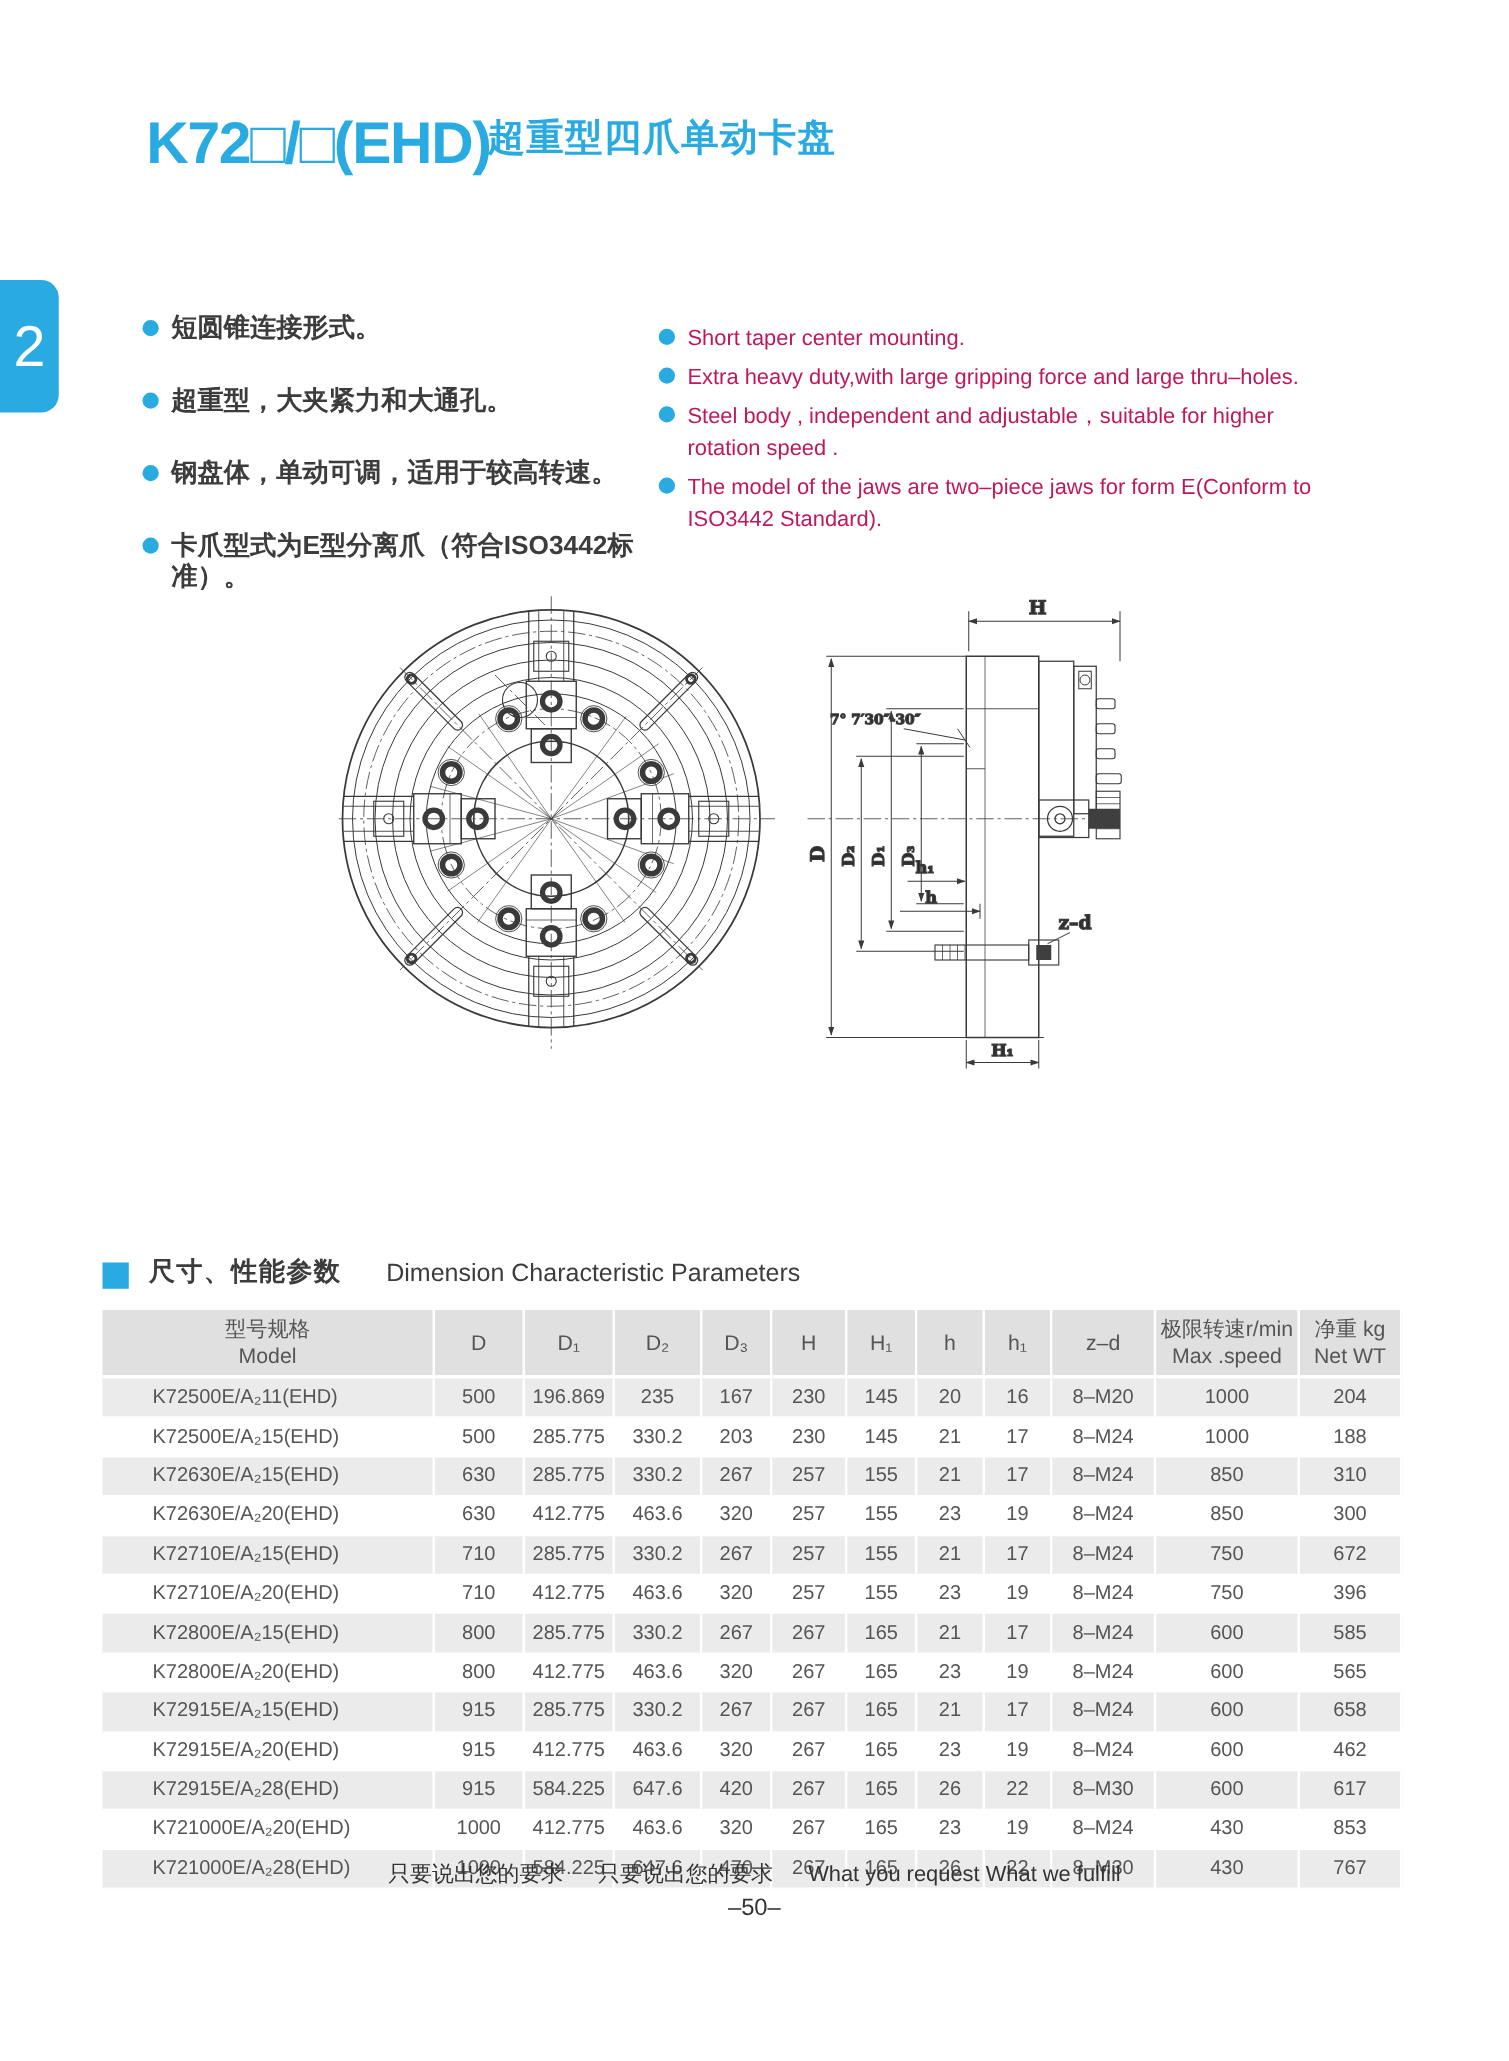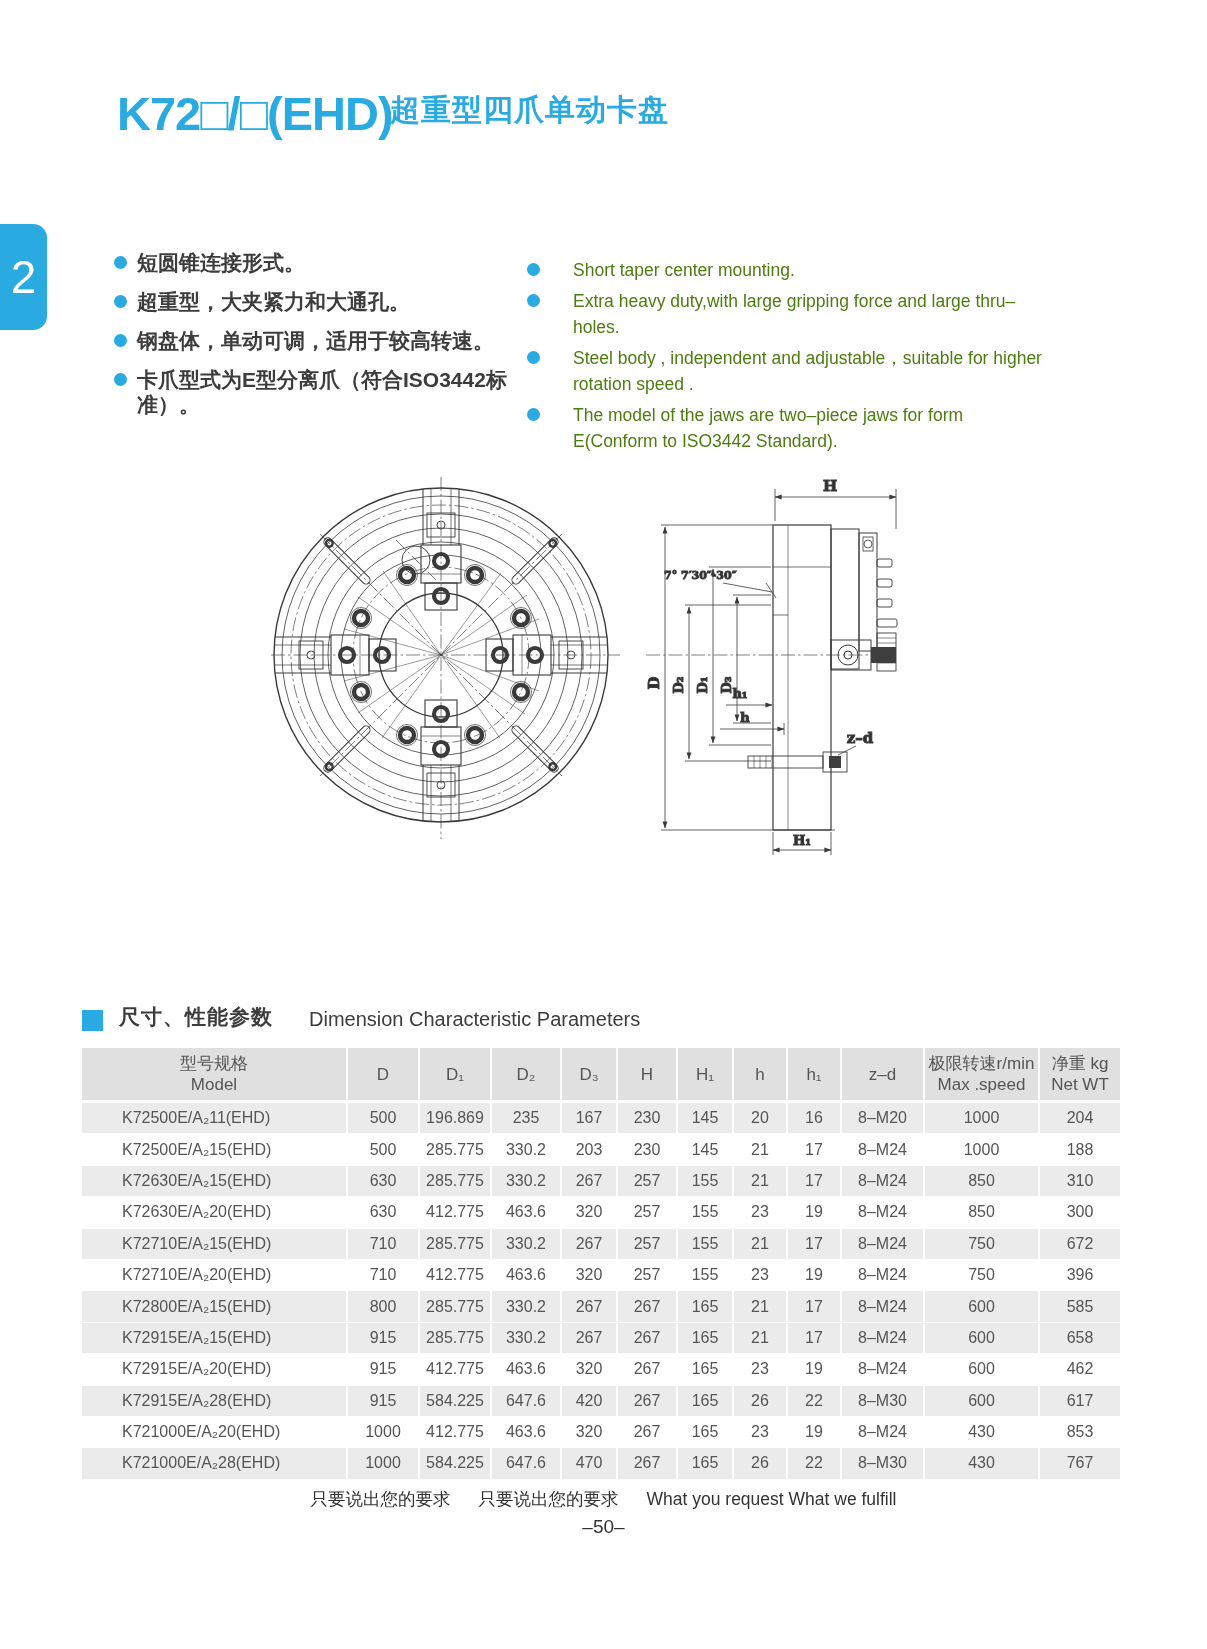--- a/index.html
+++ b/index.html
@@ -11,25 +11,25 @@
         border-radius:0 14px 14px 0;display:flex;align-items:center;justify-content:center;
         color:#fff;font-size:46px;font-weight:400;}
 
   
   .model-code{position:absolute;left:117px;top:86px;color:#29abe2;font-size:47px;font-weight:bold;letter-spacing:-1px;}
   .cn-title{position:absolute;left:390px;top:90px;color:#29abe2;font-size:30px;font-weight:bold;letter-spacing:1px;}
   .en-subtitle{position:absolute;left:391px;top:131px;color:#29abe2;font-size:17px;letter-spacing:-0.2px;}
 
   
   .features{position:absolute;display:flex;flex-direction:column;}
-  .features-cn{left:114px;top:250px;width:400px;}
+  .features-cn{left:114px;top:250px;width:400px;gap:19px;}
   .features-en{left:527px;top:257px;width:522px;}
   .feat{display:flex;align-items:flex-start;}
   .features-cn .feat{margin-bottom:14px;font-size:21px;line-height:25px;font-weight:600;color:#3c3c3c;}
-  .features-en .feat{margin-bottom:5px;font-size:17.5px;line-height:26px;color:#4d7c0f;gap:23px;}
+  .features-en .feat{margin-bottom:5px;font-size:17.5px;line-height:26px;color:#be185d;}
   .dot{flex:0 0 auto;width:13px;height:13px;border-radius:50%;background:#29abe2;margin-right:10px;}
   .features-cn .dot{margin-top:6px;}
   .features-en .dot{margin-top:6px;}
 
   
   .drawing{position:absolute;left:268px;top:455px;}
   .drawing svg{display:block;}
   .cl{stroke:#4a4a4a;stroke-width:0.7;stroke-dasharray:14 3 2.5 3;}
   .dim{stroke:#3a3a3a;stroke-width:0.8;}
   .dimtxt{font-family:"DejaVu Serif","Liberation Serif",serif;font-weight:bold;fill:#2e2e2e;}
@@ -442,20 +442,34 @@
           <td>330.2</td>
           <td>267</td>
           <td>267</td>
           <td>165</td>
           <td>21</td>
           <td>17</td>
           <td>8–M24</td>
           <td>600</td>
           <td>585</td>
         </tr>
+        <tr class="even">
+          <td>K72800E/A₂20(EHD)</td>
+          <td>800</td>
+          <td>412.775</td>
+          <td>463.6</td>
+          <td>320</td>
+          <td>267</td>
+          <td>165</td>
+          <td>23</td>
+          <td>19</td>
+          <td>8–M24</td>
+          <td>600</td>
+          <td>565</td>
+        </tr>
         <tr class="odd">
           <td>K72915E/A₂15(EHD)</td>
           <td>915</td>
           <td>285.775</td>
           <td>330.2</td>
           <td>267</td>
           <td>267</td>
           <td>165</td>
           <td>21</td>
           <td>17</td>

